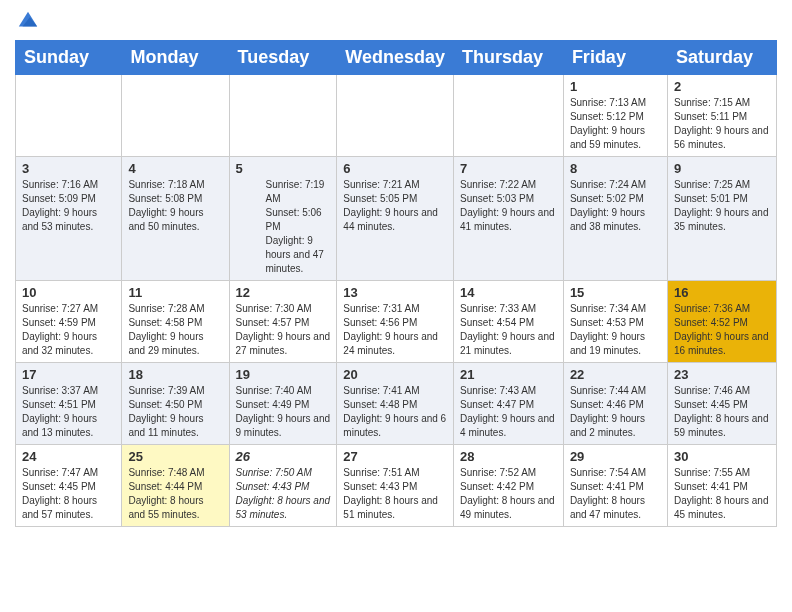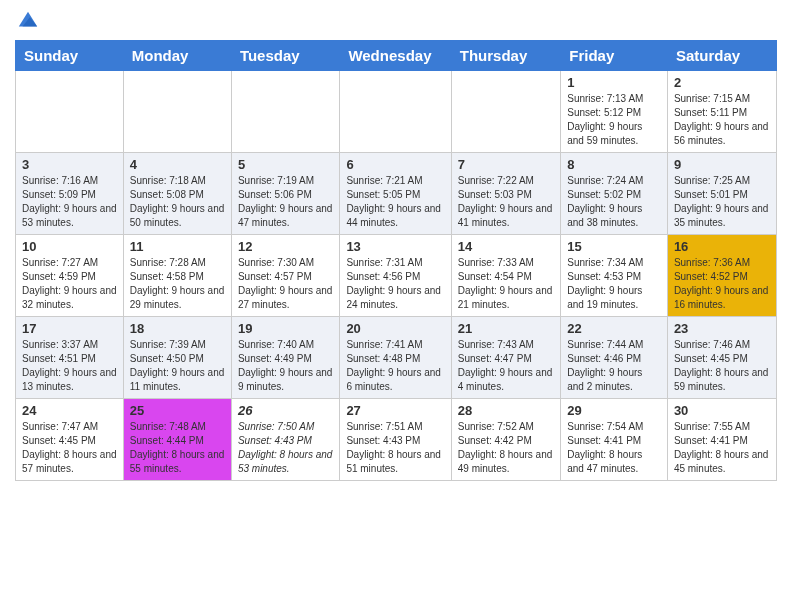--- a/index.html
+++ b/index.html
@@ -19,21 +19,21 @@
     .month-title { font-size: 32px; font-weight: normal; color: #333; }
     .location { font-size: 16px; color: #555; margin-top: 2px; }
     
     .calendar { width: 100%; border-collapse: collapse; }
     
     .calendar th {
       background-color: #3a7bd5;
       color: #fff;
       text-align: left;
       padding: 6px 8px;
-      font-size: 15px;
+      font-size: 18px;
       font-weight: bold;
       border: 1px solid #3a7bd5;
     }
     
     .calendar td {
       border: 1px solid #ccc;
       vertical-align: top;
       padding: 4px 6px;
       width: 113px;
       min-height: 80px;
@@ -119,21 +119,21 @@
 Daylight: 9 hours and 53 minutes.</div>
           </td>
           <td style="background: rgb(238, 241, 247);">
             <span class="day-num">4</span>
             <div class="day-info" style="white-space: pre-line;">Sunrise: 7:18 AM
 Sunset: 5:08 PM
 Daylight: 9 hours and 50 minutes.</div>
           </td>
           <td style="background: rgb(238, 241, 247);">
             <span class="day-num">5</span>
-            <div class="day-info" style="white-space: pre-line;">Sunrise: 7:19 AM
+            <div class="day-info" style="white-space: pre-line; margin-left: 30px;">Sunrise: 7:19 AM
 Sunset: 5:06 PM
 Daylight: 9 hours and 47 minutes.</div>
           </td>
           <td style="background: rgb(238, 241, 247);">
             <span class="day-num">6</span>
             <div class="day-info" style="white-space: pre-line;">Sunrise: 7:21 AM
 Sunset: 5:05 PM
 Daylight: 9 hours and 44 minutes.</div>
           </td>
           <td style="background: rgb(238, 241, 247);">
@@ -243,21 +243,21 @@
 Daylight: 8 hours and 59 minutes.</div>
           </td>
         </tr>
         <tr>
           <td style="background: rgb(255, 255, 255);">
             <span class="day-num">24</span>
             <div class="day-info" style="white-space: pre-line;">Sunrise: 7:47 AM
 Sunset: 4:45 PM
 Daylight: 8 hours and 57 minutes.</div>
           </td>
-          <td style="background: #d946ef;">
+          <td style="background: #fef9c3;">
             <span class="day-num">25</span>
             <div class="day-info" style="white-space: pre-line;">Sunrise: 7:48 AM
 Sunset: 4:44 PM
 Daylight: 8 hours and 55 minutes.</div>
           </td>
           <td style="background: rgb(255, 255, 255); font-style: italic;">
             <span class="day-num">26</span>
             <div class="day-info" style="white-space: pre-line;">Sunrise: 7:50 AM
 Sunset: 4:43 PM
 Daylight: 8 hours and 53 minutes.</div>

